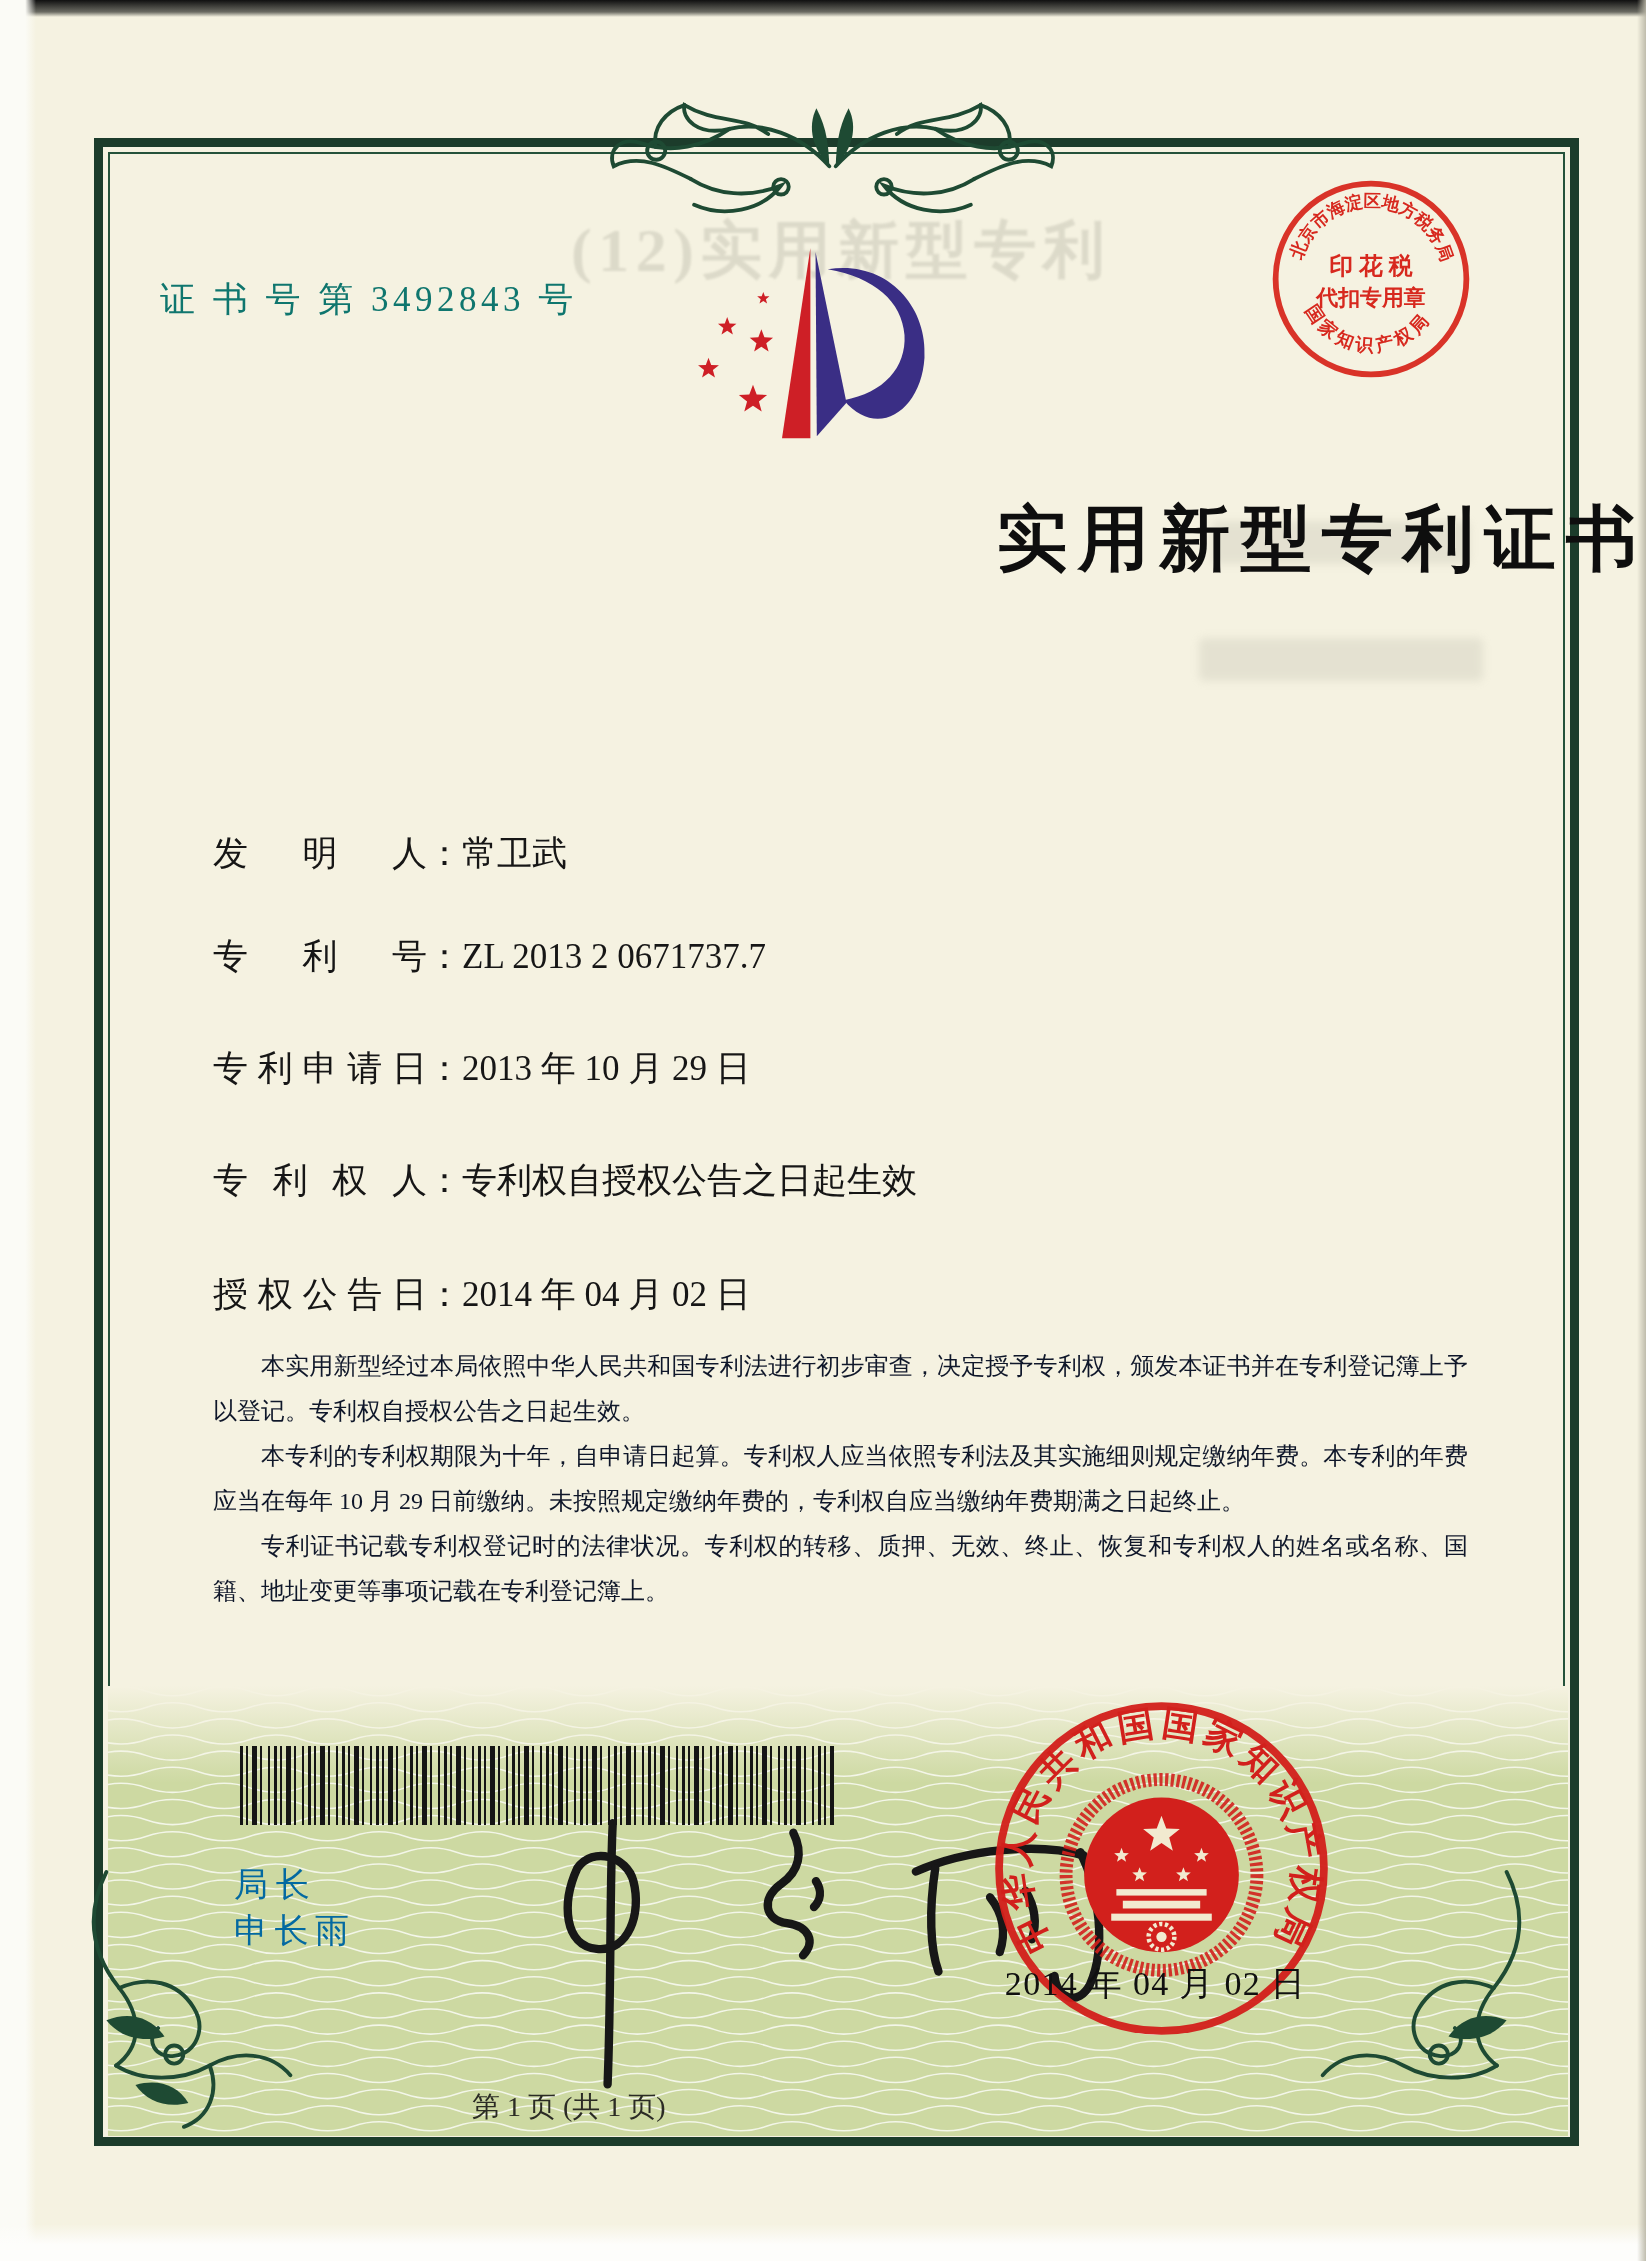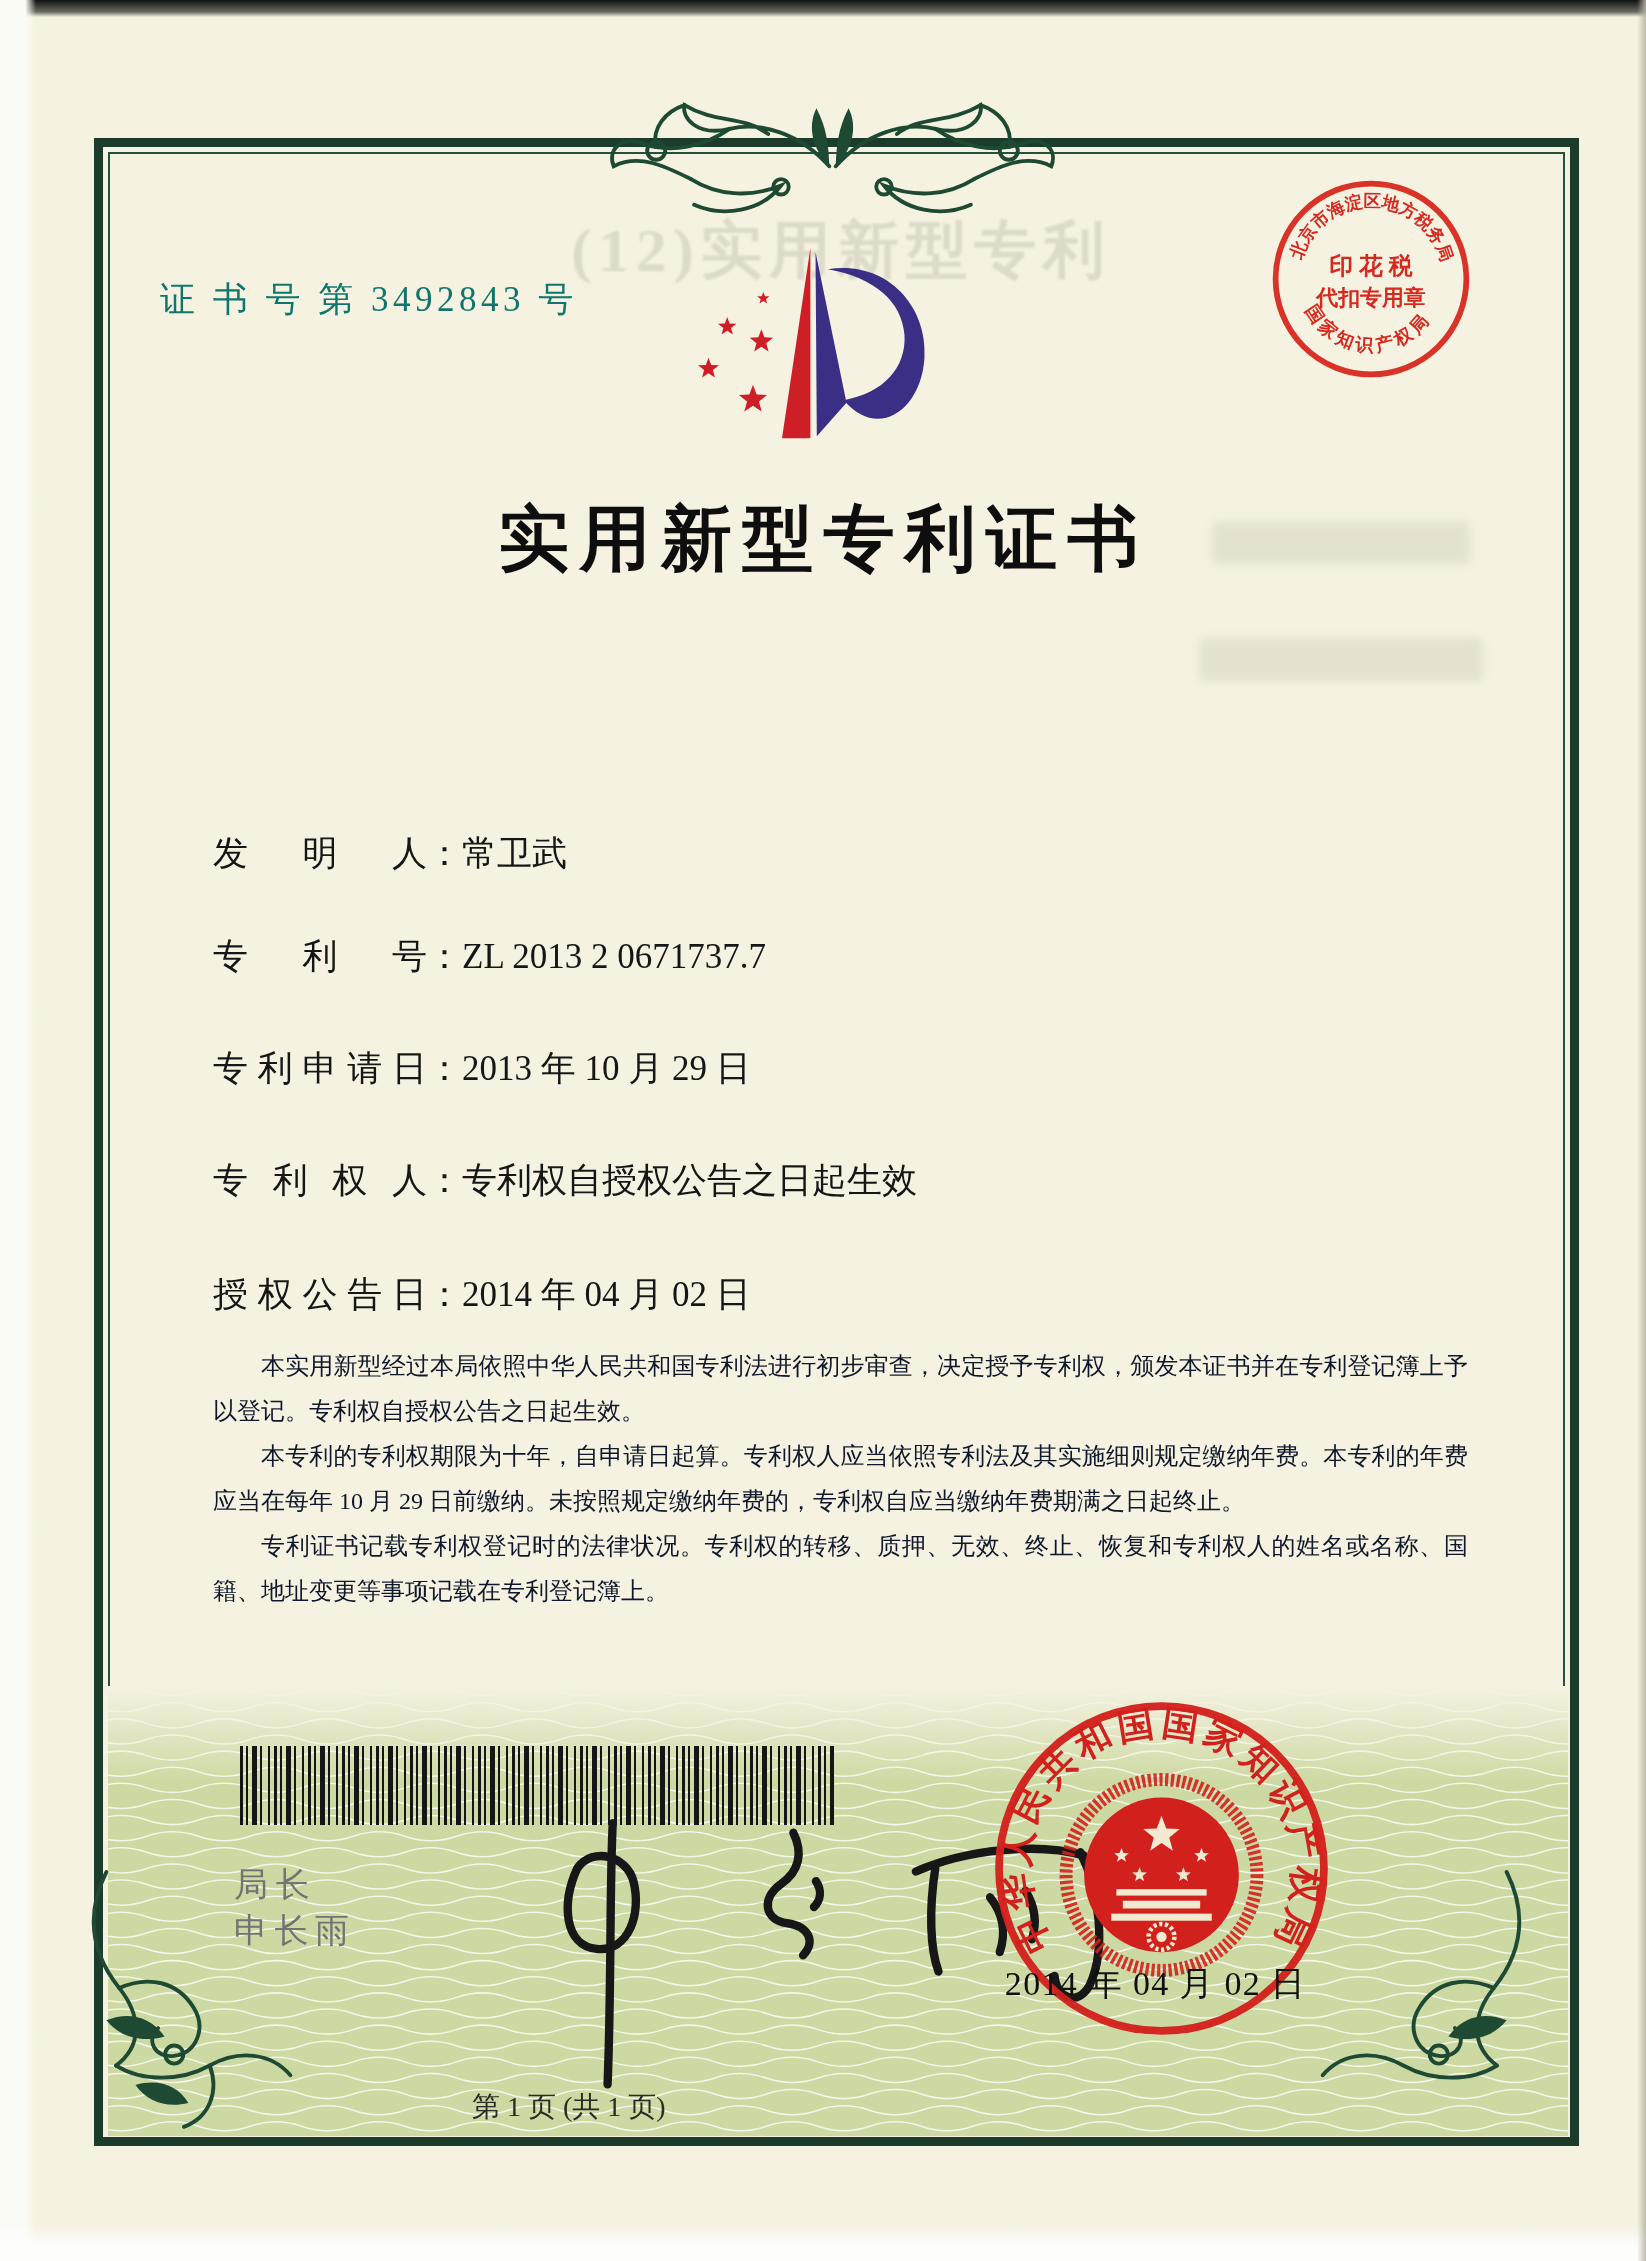--- a/index.html
+++ b/index.html
@@ -12,35 +12,35 @@
   .edge-right{position:absolute;right:0;top:0;width:10.3px;height:100%;background:linear-gradient(270deg,#b9b6a6,rgba(185,182,166,0));}
   
   .border-outer{position:absolute;left:94px;top:138px;width:1467px;height:1990px;border:9px solid #1c3c2b;}
   .border-inner{position:absolute;inset:5.2px;border:2.6px solid #25523b;}
   
   .ghost-title{position:absolute;left:571px;top:208px;font-size:62px;font-weight:bold;letter-spacing:6.5px;
                color:#c9c7b7;opacity:.55;filter:blur(1.3px);}
   .ghost-smudge{position:absolute;background:#b9b8a9;opacity:.28;filter:blur(4.5px);border-radius:5.2px;}
   
   .cert-no{position:absolute;left:160px;top:276px;font-size:35px;letter-spacing:4.5px;color:#0f766e;}
-  .title{position:absolute;left:0;top:492px;width:1647px;text-align:center;font-size:71px;font-weight:bold;letter-spacing:10.3px;color:#0e0e0e;}
+  .title{position:absolute;left:0;top:492px;width:1647px;text-align:right;font-size:71px;font-weight:bold;letter-spacing:10.3px;color:#0e0e0e;}
   
   .field{position:absolute;left:213px;font-size:35px;white-space:nowrap;color:#161616;}
   .flabel{display:inline-block;width:214px;text-align:justify;text-align-last:justify;vertical-align:bottom;}
   
   .body-text{position:absolute;left:213px;top:1344px;width:1255px;font-size:24px;line-height:45px;text-align:justify;color:#0f172a;}
   .body-text p{margin:0;text-indent:2em;}
   
   .band{position:absolute;left:108px;top:1686px;width:1460px;height:450px;background:#cdd9a2;}
   .band-fade{position:absolute;left:0;top:0;width:100%;height:97px;background:linear-gradient(#f5f2e1,rgba(245,242,225,0));}
   .band svg{position:absolute;left:0;top:0;}
   
   .barcode{position:absolute;left:240px;top:1746px;width:594px;height:79px;
     background:repeating-linear-gradient(90deg,#151515 0 3.2px,rgba(0,0,0,0) 3.2px 5.8px,#151515 5.8px 7.7px,rgba(0,0,0,0) 7.7px 12.3px,#151515 12.3px 17.4px,rgba(0,0,0,0) 17.4px 20px,#151515 20px 22px,rgba(0,0,0,0) 22px 28px,#151515 28px 30px,rgba(0,0,0,0) 30px 34px);}
-  .signer{position:absolute;left:234px;top:1862px;font-size:34px;letter-spacing:7.7px;color:#737373;}
+  .signer{position:absolute;left:234px;top:1862px;font-size:34px;letter-spacing:7.7px;color:#0369a1;}
   .signer .name{letter-spacing:6.5px;}
   .signature{position:absolute;left:516px;top:1781px;}
   .sig-stroke{fill:none;stroke:#171717;stroke-width:13;stroke-linecap:round;stroke-linejoin:round;}
   
   .seal{position:absolute;left:981px;top:1688px;}
   .seal-red{fill:#d2201c;}
   .seal-date{position:absolute;left:1004px;top:1961px;width:303px;text-align:center;font-size:34px;letter-spacing:1.3px;color:#101010;}
   .stamp{position:absolute;left:1255px;top:163px;}
   .stamp text{font-family:"Liberation Serif","DejaVu Serif",serif;}
   .footer{position:absolute;left:472px;top:2088px;width:516px;text-align:left;font-size:28px;color:#2b2b25;}

